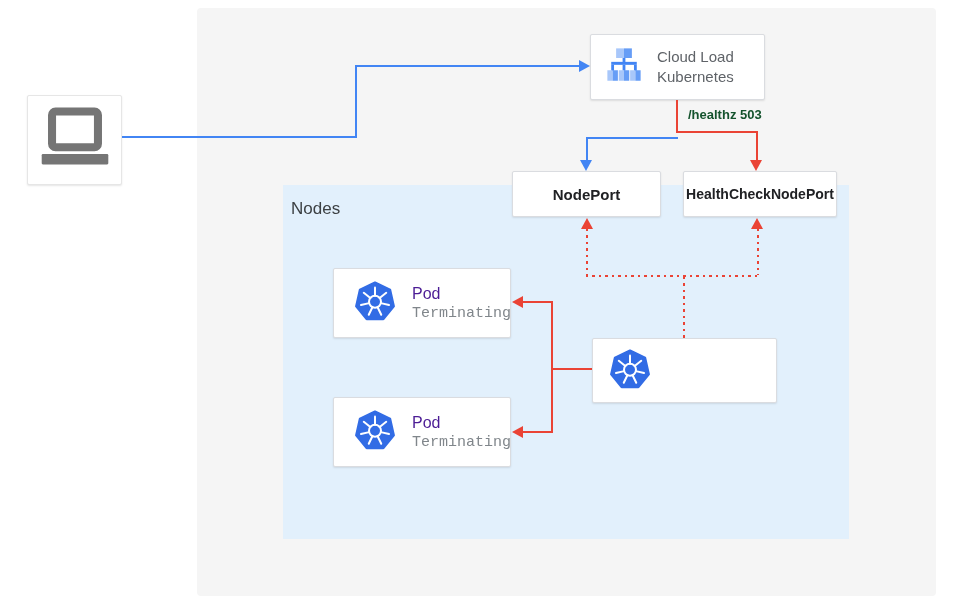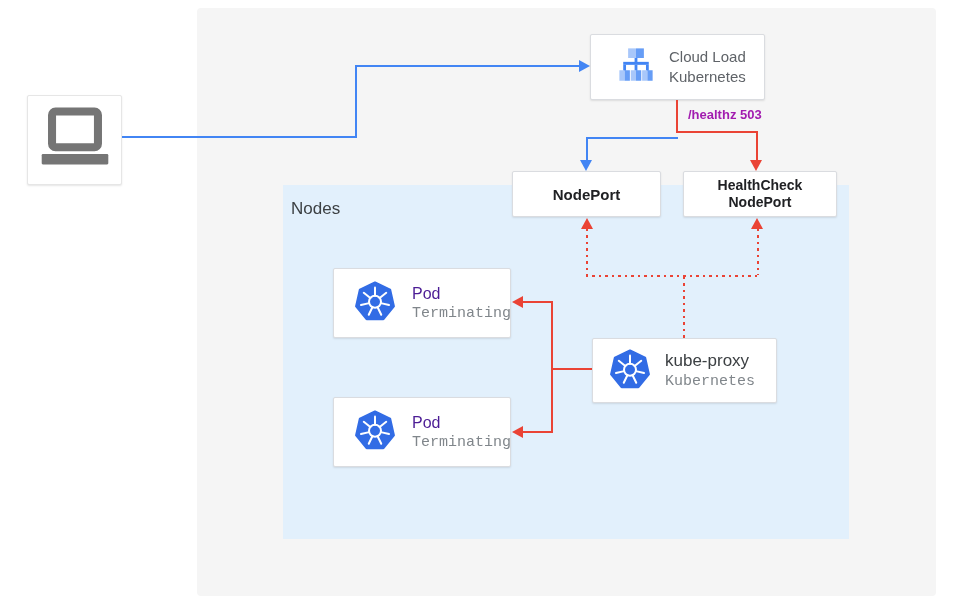--- a/index.html
+++ b/index.html
@@ -11,29 +11,29 @@
             background:#E2F0FC; }
   .nodes-label { position:absolute; left:291px; top:199px; font-size:17px; color:#3C4043; }
 
   .box { position:absolute; background:#ffffff; border:1px solid #DADCE0; border-radius:2px;
          box-shadow:0 1px 2px rgba(0,0,0,0.10); box-sizing:border-box; }
 
   .laptop-box { left:27px; top:95px; width:95px; height:90px; border-color:#E6E6E6;
          display:flex; align-items:center; justify-content:center; }
 
   .lb-box { left:590px; top:34px; width:175px; height:66px;
-         display:flex; align-items:center; gap:12px; padding-left:24px; }
+         display:flex; align-items:center; gap:12px; padding-left:12px; }
   .lb-text { font-size:15px; color:#5F6368; line-height:20px; }
   .lb-text span { display:block; }
 
   .nodeport-box { left:512px; top:171px; width:149px; height:46px;
          display:flex; align-items:center; justify-content:center;
          font-weight:bold; font-size:15px; color:#202124; }
   .hc-box { left:683px; top:171px; width:154px; height:46px;
-         display:flex; flex-direction:column; align-items:center; justify-content:center;
+         display:flex; align-items:center; justify-content:center;
          font-weight:bold; font-size:14px; line-height:17px; color:#202124; text-align:center; }
 
   .pod-box { left:333px; width:178px; height:70px;
          display:flex; align-items:center; gap:17px; padding-left:21px; }
   .pod1 { top:268px; } .pod2 { top:397px; }
   .node-title { font-size:16px; color:#4c1d95; line-height:21px; }
   .node-sub   { font-size:15px; color:#80868B; line-height:20px;font-family:Liberation Mono, monospace; }
 
   .kp-box { left:592px; top:338px; width:185px; height:65px;
          display:flex; align-items:center; gap:15px; padding-left:17px; }
@@ -45,21 +45,21 @@
   .dot-h { height:2px; background:repeating-linear-gradient(to right,  #EA4335 0 2.5px, transparent 2.5px 6.5px); }
   .dot-v { width:2px;  background:repeating-linear-gradient(to bottom, #EA4335 0 2.5px, transparent 2.5px 6.5px); }
 
   .arrow { position:absolute; width:0; height:0; }
   .ar-right-blue { border-top:6px solid transparent; border-bottom:6px solid transparent; border-left:11px solid #4285F4; }
   .ar-down-blue  { border-left:6px solid transparent; border-right:6px solid transparent; border-top:11px solid #4285F4; }
   .ar-down-red   { border-left:6px solid transparent; border-right:6px solid transparent; border-top:11px solid #EA4335; }
   .ar-up-red     { border-left:6px solid transparent; border-right:6px solid transparent; border-bottom:11px solid #EA4335; }
   .ar-left-red   { border-top:6px solid transparent; border-bottom:6px solid transparent; border-right:11px solid #EA4335; }
 
-  .healthz { position:absolute; left:688px; top:107px; font-size:13px; font-weight:bold; color:#a21caf; }
+  .healthz { position:absolute; left:688px; top:107px; font-size:13px; font-weight:bold; color:#14532d; }
 </style>
 </head>
 <body>
 
 <div class="stage">
 
   <div class="canvas"></div>
 
   <div class="nodes-panel"></div>
   <div class="nodes-label">Nodes</div>
@@ -187,19 +187,15 @@
           <line x1="50" y1="37" x2="50" y2="16"></line>
             <line x1="61.7" y1="42.6" x2="78.1" y2="29.6"></line>
           <line x1="64.6" y1="55.3" x2="85.1" y2="60"></line>
             <line x1="56.5" y1="65.5" x2="65.6" y2="84.4"></line>
           <line x1="43.5" y1="65.5" x2="34.4" y2="84.4"></line>
             <line x1="35.4" y1="55.3" x2="14.9" y2="60"></line>
           <line x1="38.3" y1="42.6" x2="21.9" y2="29.6"></line>
         </g>
       </svg>
     </span>
-    <div>
-      <div class="kp-title">kube-proxy</div>
-      <div class="node-sub">Kubernetes</div>
-    </div>
   </div>
 
 </div>
 
 </body></html>

